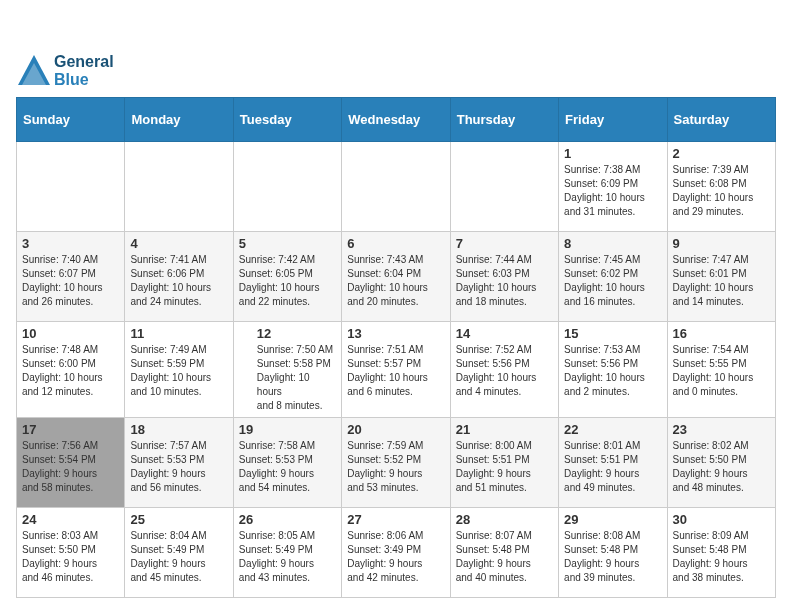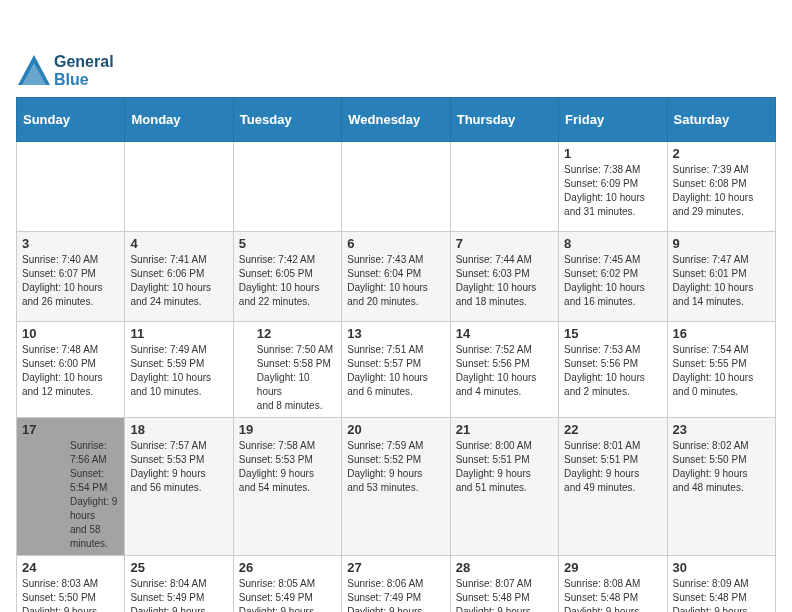--- a/index.html
+++ b/index.html
@@ -234,21 +234,21 @@
           <span class="day-number">16</span>
           <div class="cell-text" style="white-space: pre-line;">Sunrise: 7:54 AM
 Sunset: 5:55 PM
 Daylight: 10 hours
 and 0 minutes.</div>
         </td>
       </tr>
       <tr>
         <td style="background-color: #a3a3a3;">
           <span class="day-number">17</span>
-          <div class="cell-text" style="white-space: pre-line; margin-left: 48px;">Sunrise: 7:56 AM
+          <div class="cell-text" style="white-space: pre-line;">Sunrise: 7:56 AM
 Sunset: 5:54 PM
 Daylight: 9 hours
 and 58 minutes.</div>
         </td>
         <td style="background-color: rgb(245, 245, 245);">
           <span class="day-number">18</span>
           <div class="cell-text" style="white-space: pre-line;">Sunrise: 7:57 AM
 Sunset: 5:53 PM
 Daylight: 9 hours
 and 56 minutes.</div>
@@ -307,21 +307,21 @@
         <td style="background-color: rgb(255, 255, 255);">
           <span class="day-number">26</span>
           <div class="cell-text" style="white-space: pre-line;">Sunrise: 8:05 AM
 Sunset: 5:49 PM
 Daylight: 9 hours
 and 43 minutes.</div>
         </td>
         <td style="background-color: rgb(255, 255, 255);">
           <span class="day-number">27</span>
           <div class="cell-text" style="white-space: pre-line;">Sunrise: 8:06 AM
-Sunset: 7:49 PM
+Sunset: 3:49 PM
 Daylight: 9 hours
 and 42 minutes.</div>
         </td>
         <td style="background-color: rgb(255, 255, 255);">
           <span class="day-number">28</span>
           <div class="cell-text" style="white-space: pre-line;">Sunrise: 8:07 AM
 Sunset: 5:48 PM
 Daylight: 9 hours
 and 40 minutes.</div>
         </td>

